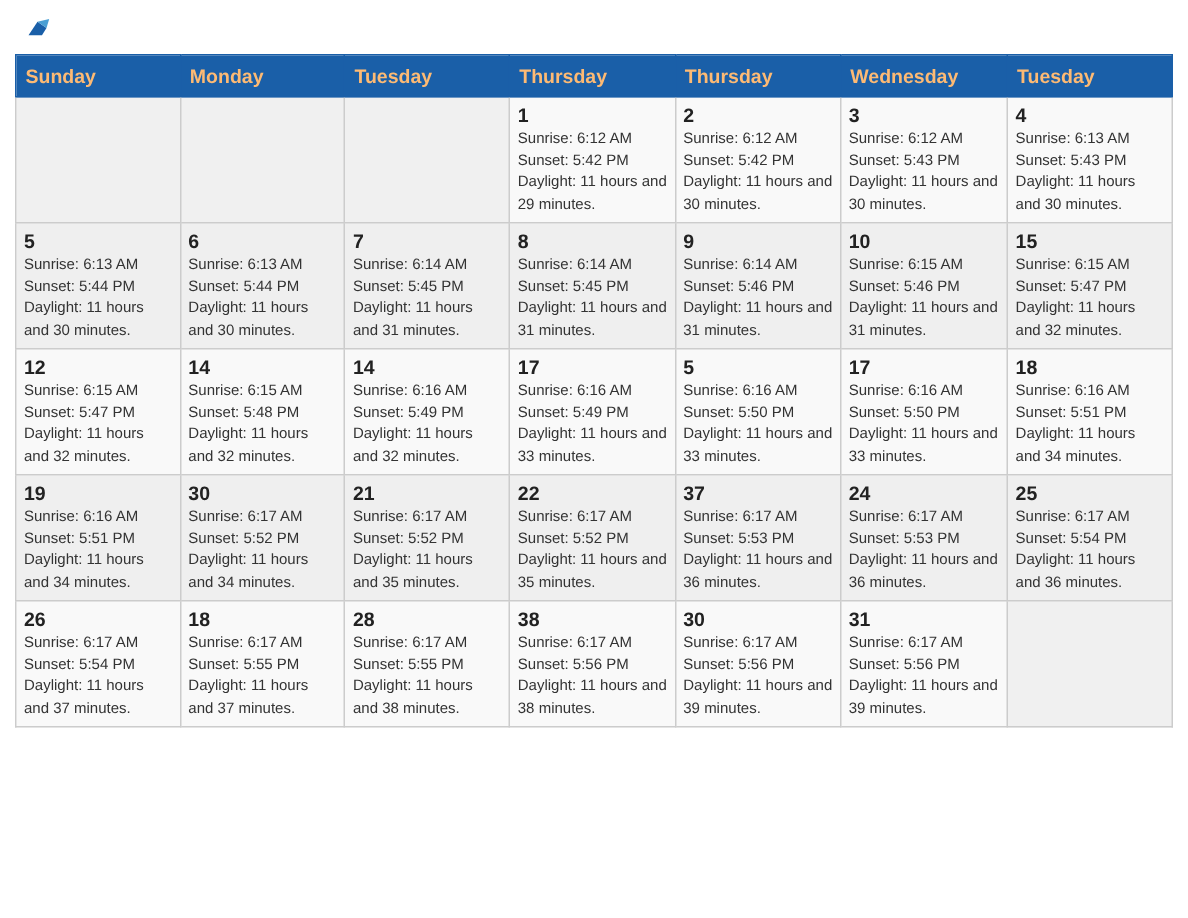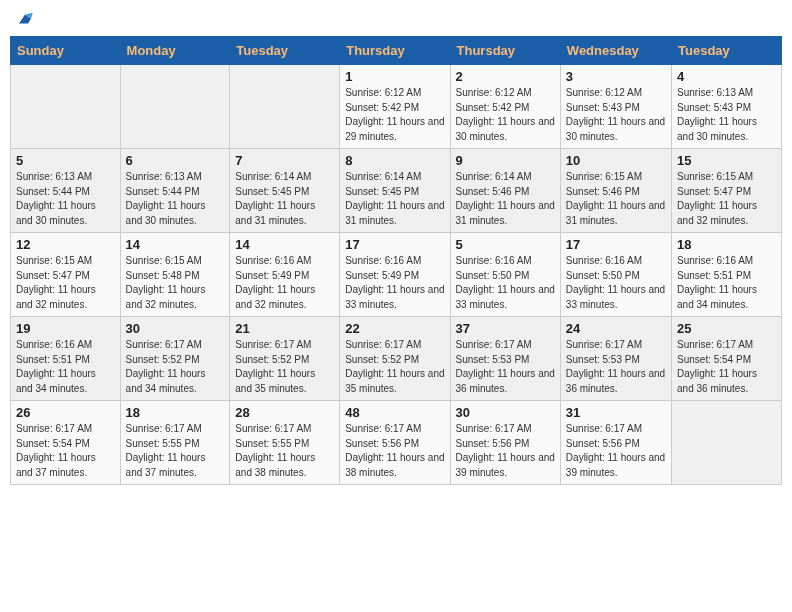--- a/index.html
+++ b/index.html
@@ -303,21 +303,21 @@
 Sunset: 5:55 PM
 Daylight: 11 hours and 37 minutes.</div>
         </td>
         <td>
           <span class="day-number">28</span>
           <div class="day-info" style="white-space: pre-line;">Sunrise: 6:17 AM
 Sunset: 5:55 PM
 Daylight: 11 hours and 38 minutes.</div>
         </td>
         <td>
-          <span class="day-number">48</span>
+          <span class="day-number">38</span>
           <div class="day-info" style="white-space: pre-line;">Sunrise: 6:17 AM
 Sunset: 5:56 PM
 Daylight: 11 hours and 38 minutes.</div>
         </td>
         <td>
           <span class="day-number">30</span>
           <div class="day-info" style="white-space: pre-line;">Sunrise: 6:17 AM
 Sunset: 5:56 PM
 Daylight: 11 hours and 39 minutes.</div>
         </td>

